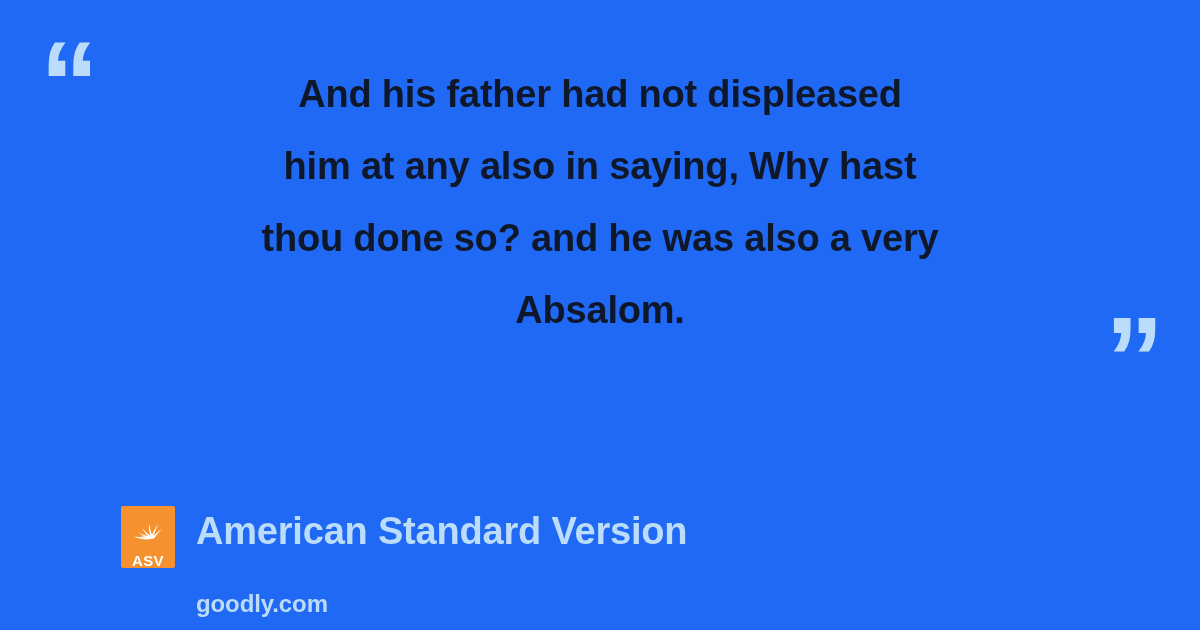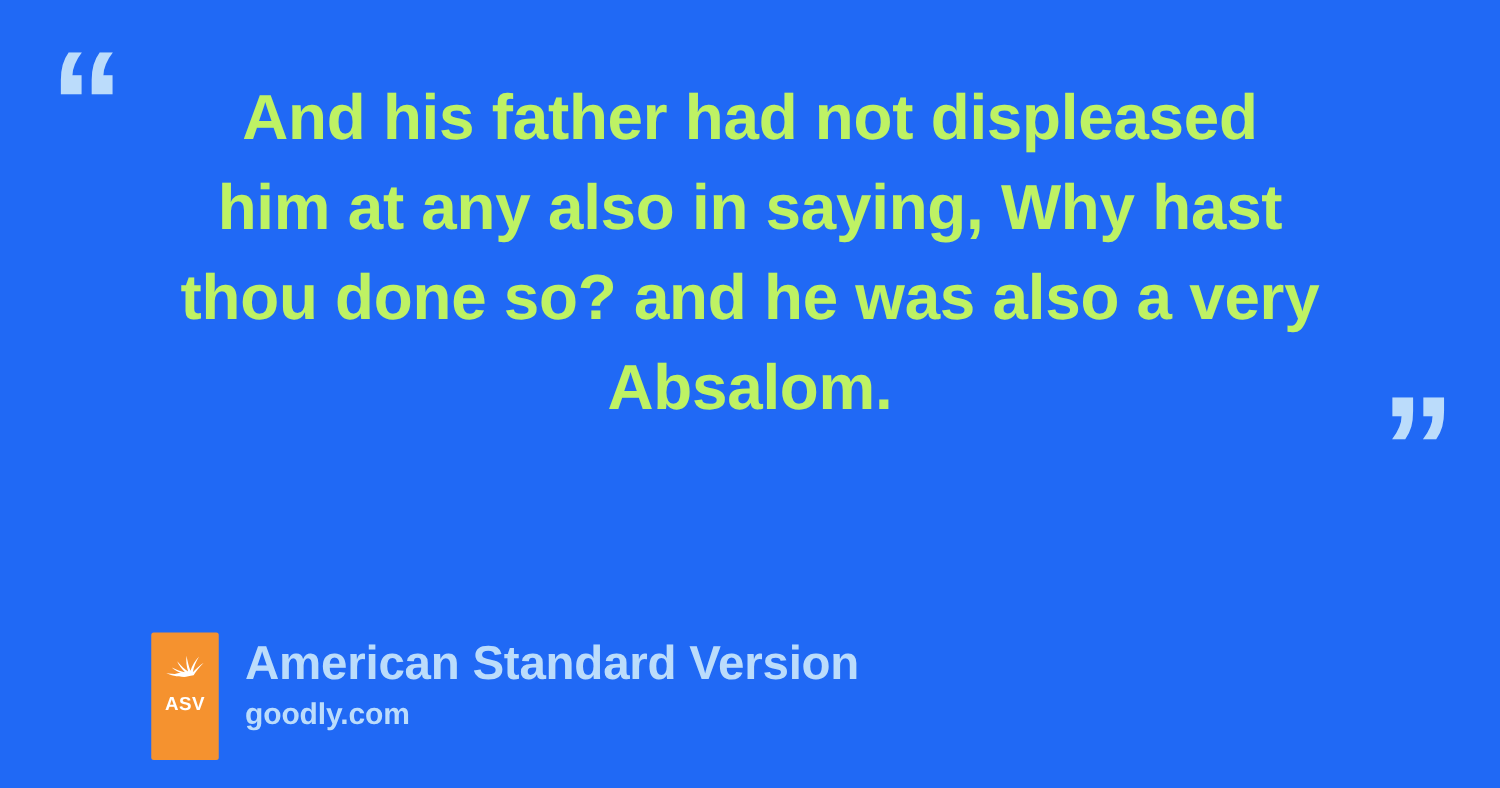--- a/index.html
+++ b/index.html
@@ -42,40 +42,40 @@
 
   
   #quote-text-block {
     position: absolute;
     left: 112px;
     right: 112px;
     top: 58px;
     text-align: center;
   }
   .quote-line {
-    color: #bef264;
+    color: #0f172a;
     font-family: "Liberation Sans", sans-serif;
     font-weight: 700;
-    font-size: 51px;
+    font-size: 38px;
     line-height: 72px;
     letter-spacing: -0.2px;
     white-space: nowrap;
   }
 
   
   #attribution {
     position: absolute;
     left: 121px;
     top: 506px;
     display: flex;
     align-items: flex-start;
   }
   #asv-logo {
     width: 54px;
-    height: 102px;
+    height: 62px;
     background: #F5922F;
     border-radius: 2px;
     position: relative;
     flex: 0 0 auto;
     display: flex;
     flex-direction: column;
     align-items: center;
     justify-content: flex-start;
     padding-top: 8px;
     box-sizing: border-box;
@@ -92,20 +92,21 @@
     font-size: 15px;
     letter-spacing: 0.4px;
     margin-top: 2px;
     line-height: 1;
   }
   #attribution-text {
     margin-left: 21px;
     padding-top: 2px;
     display: flex;
     flex-direction: column;
+    gap: 32px;
   }
   #version-name {
     color: #BBDCFB;
     font-family: "Liberation Sans", sans-serif;
     font-weight: 700;
     font-size: 38px;
     line-height: 46px;
     letter-spacing: -0.2px;
   }
   #site-url {

